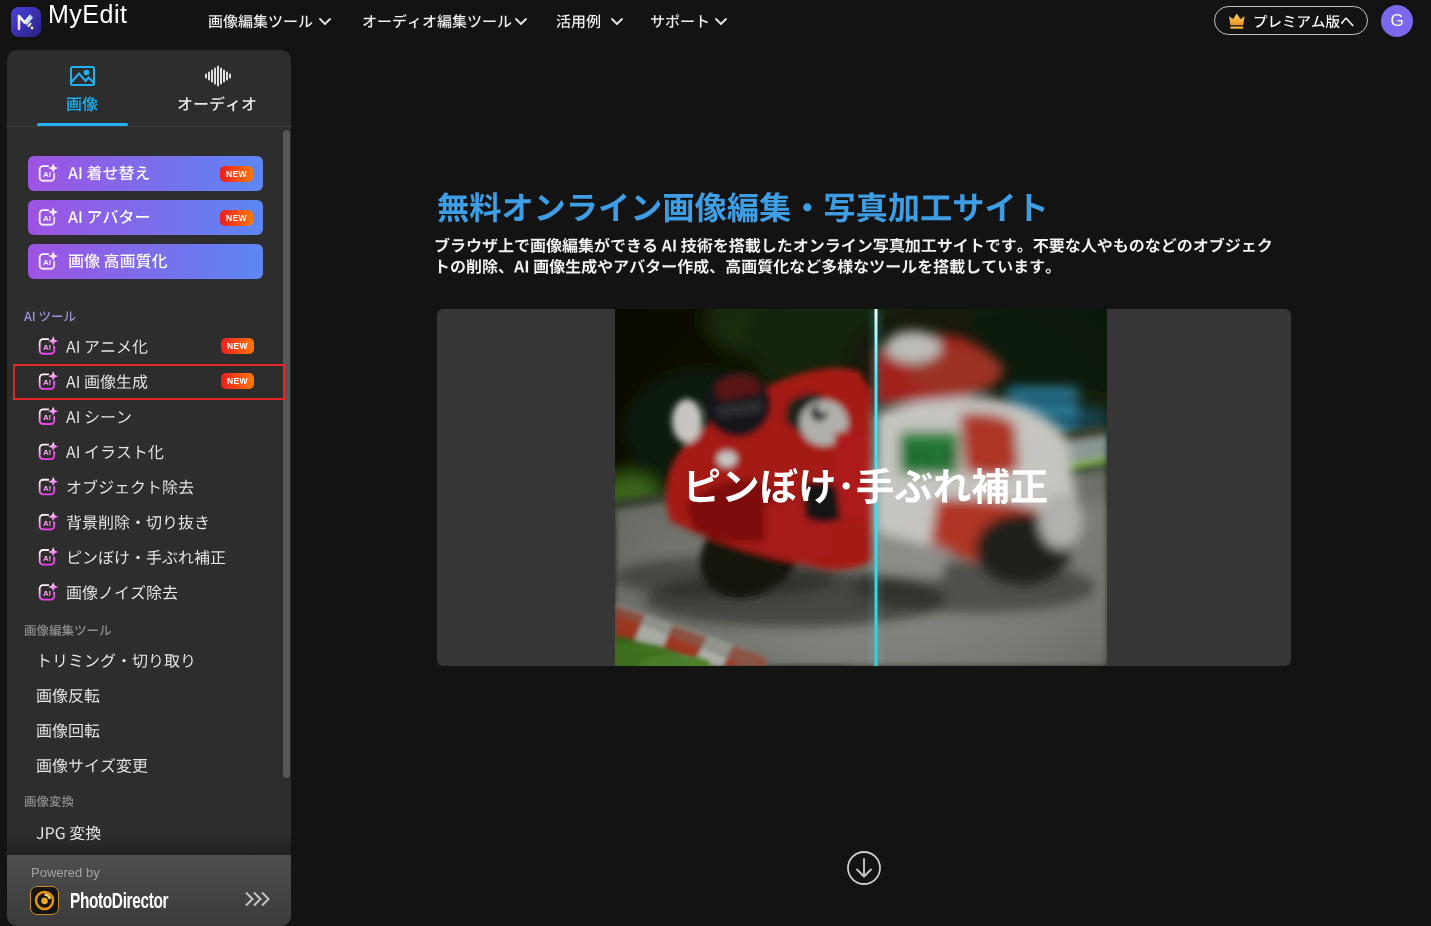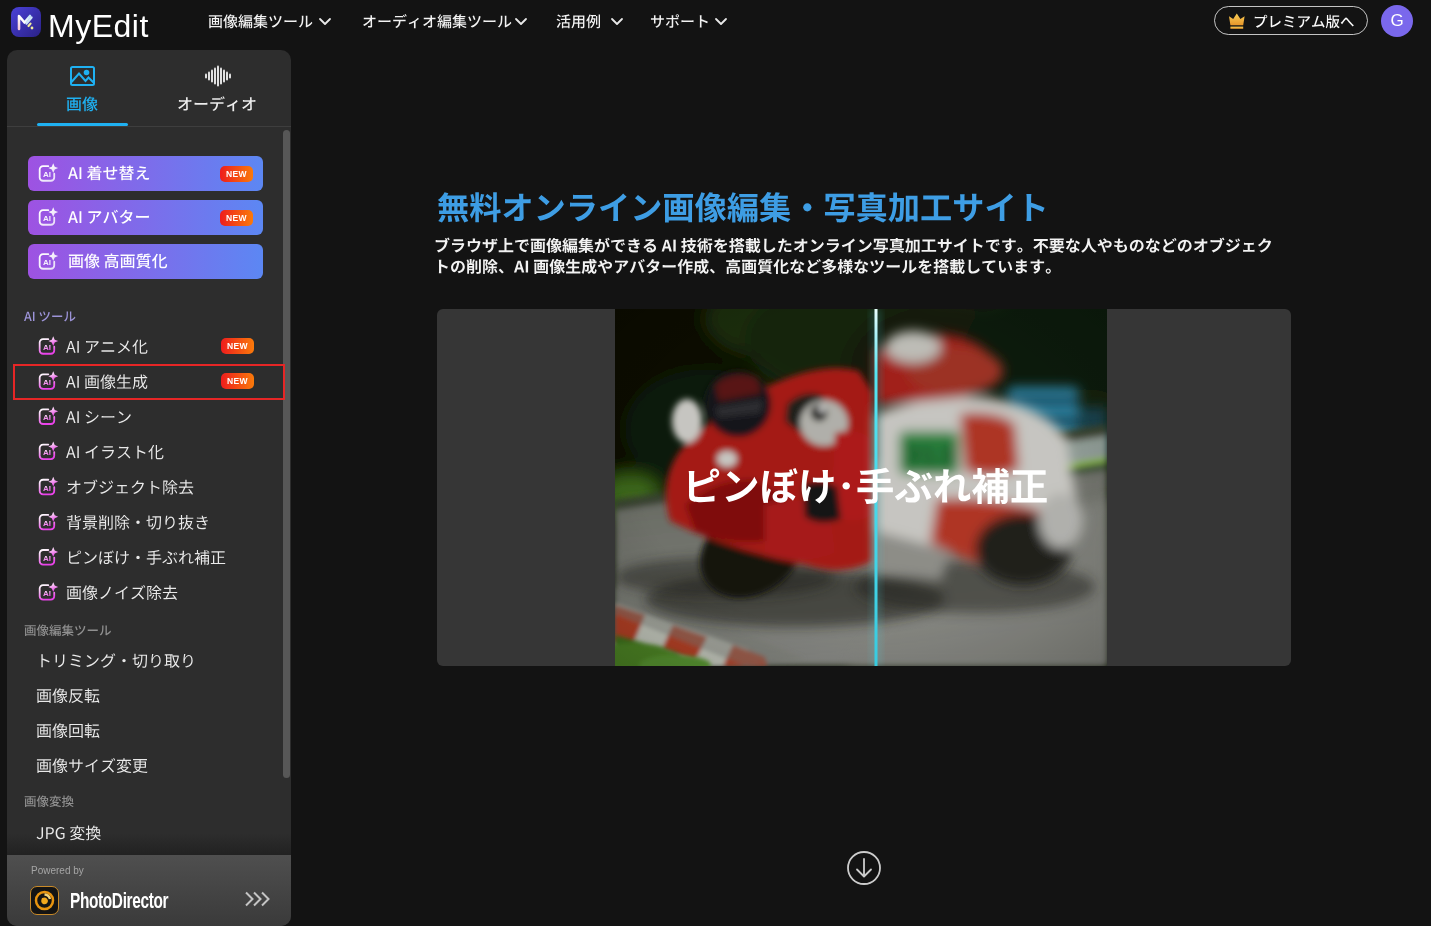--- a/index.html
+++ b/index.html
@@ -12,29 +12,29 @@
 <div class="abs" style="left:28px;top:156px;width:235px;height:35px;border-radius:6px;background:linear-gradient(90deg,#9e52e2,#5c87f3);"></div>
 <div class="abs" style="left:28px;top:200px;width:235px;height:35px;border-radius:6px;background:linear-gradient(90deg,#9e52e2,#5c87f3);"></div>
 <div class="abs" style="left:28px;top:244px;width:235px;height:35px;border-radius:6px;background:linear-gradient(90deg,#9e52e2,#5c87f3);"></div>
 <div class="abs" style="left:220px;top:166px;width:33px;height:16px;border-radius:5px;background:linear-gradient(90deg,#ee1d1d,#fa7a0a);color:#fff;font-size:8.5px;font-weight:bold;text-align:center;line-height:16px;letter-spacing:0.4px;">NEW</div>
 <div class="abs" style="left:220px;top:210px;width:33px;height:16px;border-radius:5px;background:linear-gradient(90deg,#ee1d1d,#fa7a0a);color:#fff;font-size:8.5px;font-weight:bold;text-align:center;line-height:16px;letter-spacing:0.4px;">NEW</div>
 <div class="abs" style="left:221px;top:338px;width:33px;height:16px;border-radius:5px;background:linear-gradient(90deg,#ee1d1d,#fa7a0a);color:#fff;font-size:8.5px;font-weight:bold;text-align:center;line-height:16px;letter-spacing:0.4px;">NEW</div>
 <div class="abs" style="left:221px;top:373px;width:33px;height:16px;border-radius:5px;background:linear-gradient(90deg,#ee1d1d,#fa7a0a);color:#fff;font-size:8.5px;font-weight:bold;text-align:center;line-height:16px;letter-spacing:0.4px;">NEW</div>
 <div class="abs" style="left:13px;top:364px;width:272px;height:36px;border:2.5px solid #e62626;"></div>
 <div class="abs" style="left:7px;top:833px;width:284px;height:22px;background:linear-gradient(180deg,rgba(20,20,20,0),rgba(20,20,20,0.45));"></div>
 <div class="abs" style="left:7px;top:855px;width:284px;height:71px;background:linear-gradient(180deg,#4f4f4f,#3a3a3a);border-radius:0 0 10px 10px;"></div>
-<div class="abs" style="left:31px;top:865px;color:#a5a5a5;font-size:10px;">Powered by</div>
+<div class="abs" style="left:31px;top:865px;color:#a5a5a5;font-size:13px;">Powered by</div>
 <div class="abs" style="left:30px;top:886px;width:29px;height:29px;border-radius:7px;background:#141414;border:1.5px solid #c98a28;"></div>
 <svg class="abs" style="left:30px;top:886px;" width="29" height="29" viewBox="0 0 29 29">
 <circle cx="14.5" cy="14.5" r="8.5" fill="none" stroke="#e8940f" stroke-width="2.5"></circle>
 <path d="M14.5 8.5 A6 6 0 0 1 20 13" stroke="#f7d679" stroke-width="2.5" fill="none"></path>
 <path d="M12 12 Q17 10 18 15 Q17 19 13 18 Q10 16 12 12 Z" fill="#f2a81d"></path>
 </svg>
 <div class="abs" style="left:70px;top:888px;color:#fff;font-size:22px;font-weight:bold;letter-spacing:-0.5px;transform:scaleX(0.70);transform-origin:0 0;">PhotoDirector</div>
-<div class="abs" style="left:48px;top:8px;color:#fff;font-size:32px;font-weight:500;letter-spacing:0.5px;">MyEdit</div>
+<div class="abs" style="left:48px;top:0;color:#fff;font-size:25px;font-weight:500;letter-spacing:0.5px;">MyEdit</div>
 <div class="abs" style="left:1214px;top:6px;width:154px;height:29px;border:1px solid rgba(255,255,255,0.75);border-radius:15px;"></div>
 <div class="abs" style="left:1381px;top:5px;width:32px;height:32px;border-radius:50%;background:#7a68ec;color:#fff;font-size:17px;text-align:center;line-height:32px;">G</div>
 <div class="abs" style="left:437px;top:309px;width:854px;height:357px;background:#363636;border-radius:6px;"></div>
 <svg class="abs" style="left:0;top:0;z-index:5;" width="1431" height="926" viewBox="0 0 1431 926">
 <defs>
 <path id="q0" d="M825 -607V-67H178V-607H85V84H178V23H825V82H917V-607ZM259 -594V-142H739V-594H544V-692H946V-781H54V-692H449V-594ZM337 -332H455V-220H337ZM538 -332H657V-220H538ZM337 -516H455V-406H337ZM538 -516H657V-406H538Z"></path>
       <path id="q1" d="M481 -711H658C643 -687 626 -664 609 -645H427C446 -667 465 -689 481 -711ZM895 -389C864 -358 817 -318 775 -286C758 -327 745 -370 733 -415H928V-645H711C737 -677 761 -713 781 -746L724 -787L707 -781H530L557 -827L466 -843C427 -767 355 -673 256 -603C278 -592 308 -568 324 -549L335 -558V-415H509C441 -374 356 -341 277 -318C294 -302 319 -271 330 -254C387 -275 448 -302 506 -334C519 -322 531 -311 541 -299C473 -249 368 -200 285 -176C301 -160 320 -132 330 -114C409 -144 507 -196 578 -248C588 -232 596 -215 603 -199C521 -126 381 -50 267 -14C286 4 307 33 318 55C416 16 534 -51 621 -120C626 -70 614 -29 592 -12C577 4 559 6 536 6C517 6 488 5 457 2C472 26 478 60 479 83C506 85 534 85 554 85C596 84 625 77 655 50C735 -13 735 -233 570 -372C591 -386 611 -400 630 -415H653C698 -214 779 -45 912 43C926 19 954 -15 974 -32C904 -72 849 -138 806 -218C854 -249 913 -292 960 -333ZM421 -579H582V-482H421ZM667 -579H837V-482H667ZM223 -840C177 -689 100 -539 15 -441C30 -417 54 -364 62 -342C90 -375 117 -412 143 -453V84H233V-619C263 -683 289 -749 310 -815Z"></path>
       <path id="q2" d="M389 -786V-704H947V-786ZM78 -265C68 -179 51 -89 21 -29C39 -22 74 -6 89 4C119 -60 142 -158 153 -253ZM279 -250C302 -192 321 -116 325 -66L378 -82C365 -45 347 -9 324 23C343 32 379 58 393 74C444 2 473 -88 490 -178V84H558V-104H618V76H678V-104H740V76H802V-104H865V-2C865 7 863 9 857 9C849 9 832 9 811 8C821 29 832 62 835 84C872 84 898 82 918 69C939 56 944 33 944 0V-348H509L511 -405H923V-647H427V-433C427 -340 423 -223 390 -115C381 -162 363 -222 343 -269ZM618 -174H558V-276H618ZM678 -174V-276H740V-174ZM802 -174V-276H865V-174ZM511 -571H832V-482H511ZM25 -403 36 -320 180 -330V84H260V-336L325 -341C332 -318 337 -298 340 -280L408 -309C398 -366 363 -455 325 -523L261 -498C274 -473 286 -446 297 -418L185 -411C247 -495 317 -603 372 -693L296 -728C271 -676 237 -613 201 -553C189 -570 174 -589 157 -608C193 -664 235 -745 270 -814L189 -844C170 -790 138 -717 108 -660L79 -688L32 -627C75 -584 125 -526 154 -480C136 -454 119 -429 102 -407Z"></path>
       <path id="q3" d="M263 -846C217 -756 136 -644 24 -560C45 -546 76 -517 92 -496C119 -519 145 -542 169 -567V-284H451V-231H51V-154H377C282 -89 144 -32 23 -3C43 16 70 52 84 75C208 39 349 -31 451 -113V83H545V-115C646 -35 787 33 912 69C925 46 951 11 971 -8C851 -36 716 -91 622 -154H949V-231H545V-284H922V-357H565V-414H845V-479H565V-535H843V-599H565V-655H888V-730H571C590 -761 610 -796 628 -831L521 -844C510 -811 492 -768 473 -730H301C323 -763 343 -795 361 -827ZM474 -535V-479H259V-535ZM474 -599H259V-655H474ZM474 -414V-357H259V-414Z"></path>
       <path id="q4" d="M463 -764 366 -731C393 -675 449 -524 466 -464L565 -499C547 -559 487 -715 463 -764ZM913 -693 796 -726C777 -575 716 -410 638 -311C537 -183 385 -89 245 -49L332 39C474 -12 621 -114 725 -251C807 -360 862 -509 892 -627C897 -646 904 -672 913 -693ZM185 -703 85 -667C110 -619 178 -453 198 -389L299 -426C275 -493 213 -644 185 -703Z"></path>

